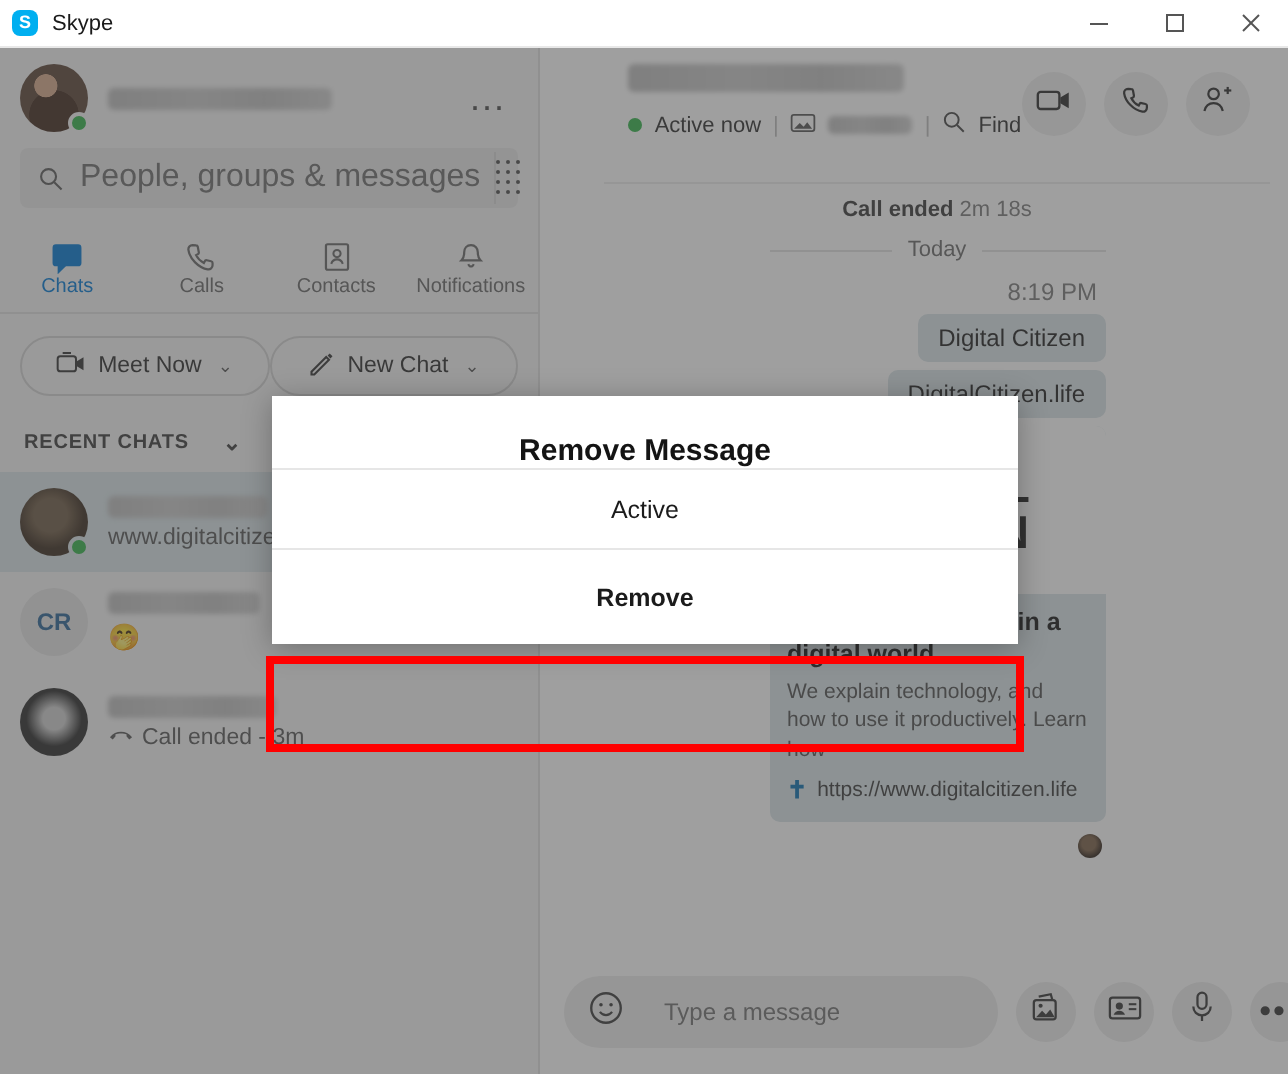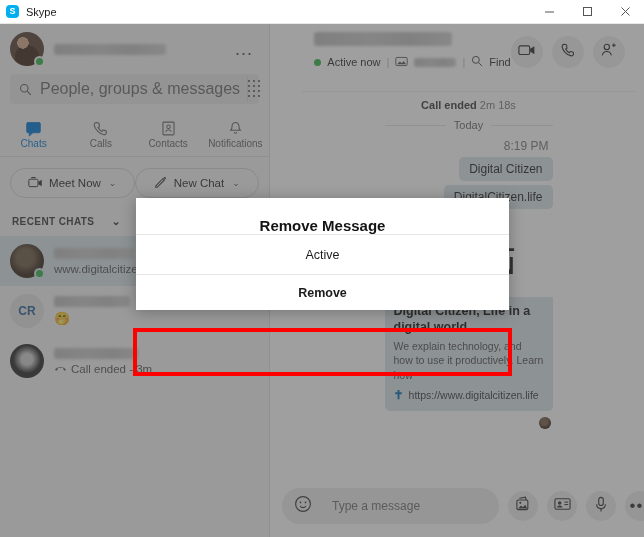--- a/index.html
+++ b/index.html
@@ -223,21 +223,21 @@
     color: #141414; padding: 19px 0 0;
   }
   .dlg-msg {
     text-align: center; font-size: 12px; color: #1f1f1f;
     padding: 19px 0 21px;
   }
   .dlg-btn {
     height: 40px; display: flex; align-items: center; justify-content: center;
     font-size: 12.5px; color: #1b1b1b; border-top: 1px solid #e6e6e6;
   }
-  .dlg-btn.primary { font-weight: bold; height: 36px; }
+  .dlg-btn.primary { font-weight: bold; height: 48px; }
   .highlight {
     position: absolute; left: 133px; top: 328px; width: 379px; height: 48px;
     border: 4px solid #ff0000; z-index: 23; pointer-events: none;
   }
 </style>
 </head>
 <body>
 
 <div id="app">
 

